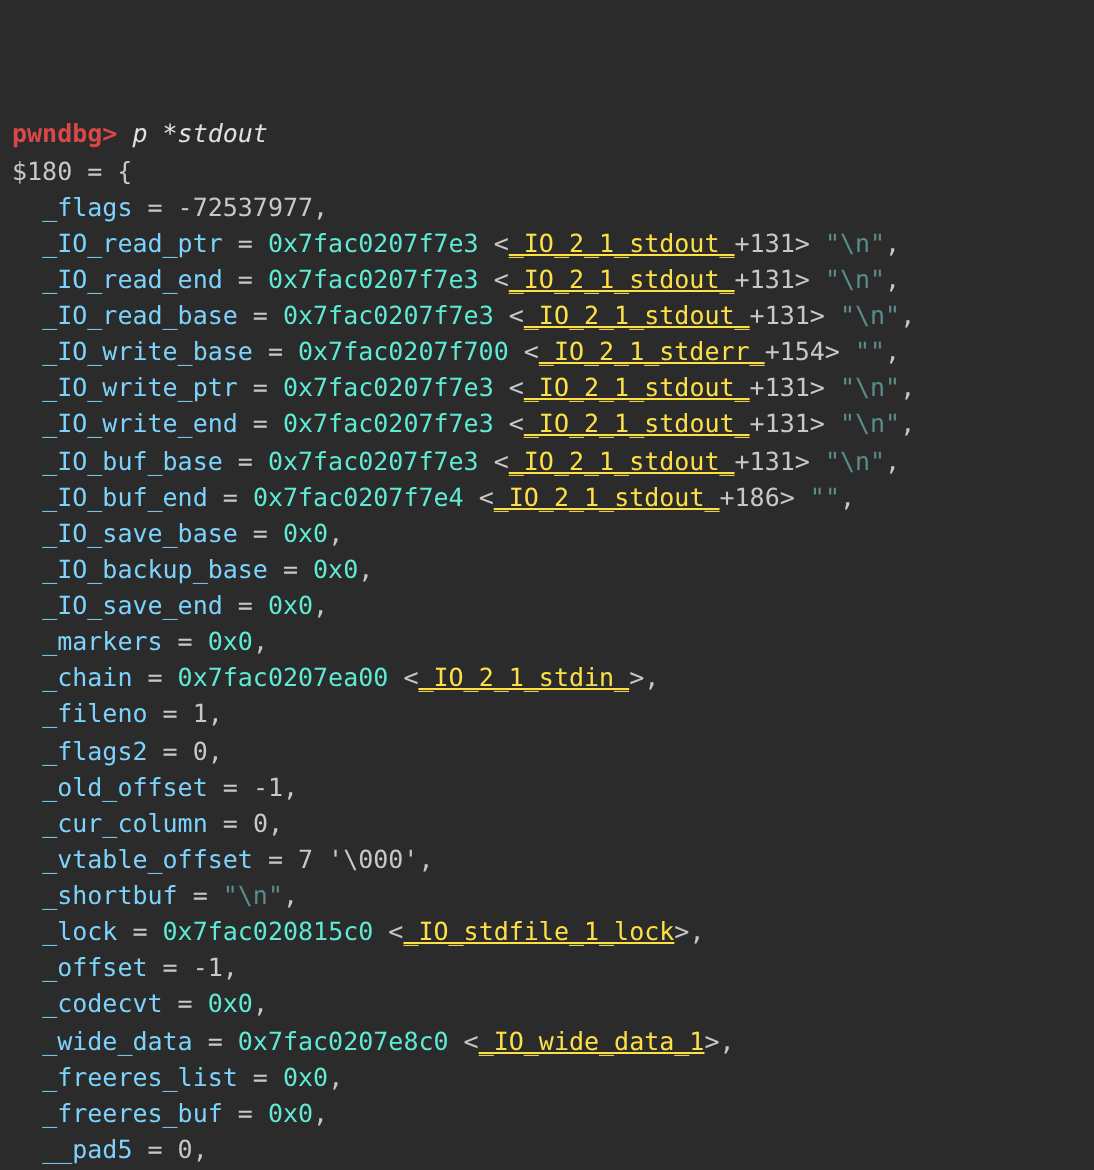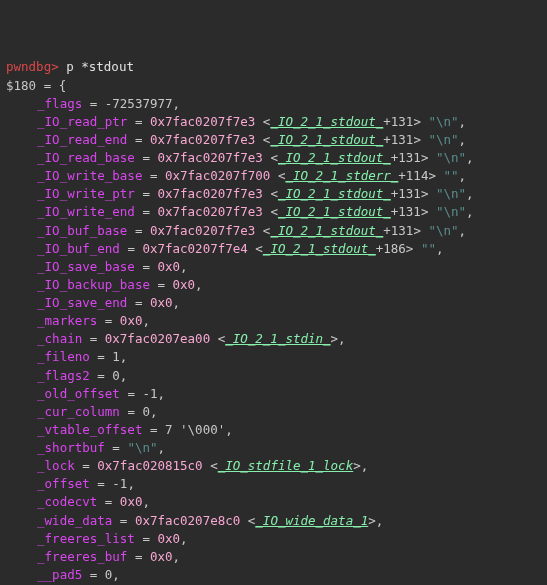--- a/index.html
+++ b/index.html
@@ -5,40 +5,40 @@
   body {
     margin: 0;
     padding: 4px 6px;
     background: #2b2b2b;
     font-family: "DejaVu Sans Mono", "Consolas", monospace;
     font-size: 12.5px;
     line-height: 1.45;
     color: #c8c8c8;
     white-space: pre;
   }
-  .prompt { color: #d84848; font-weight: normal; }
-  .cmd { color: #e0e0e0; }
-  .field { color: #d946ef; margin-left: 16px; }
-  .addr { color: #f9a8d4; text-align: right; }
-  .sym { color: #86efac; text-decoration: underline; font-style: italic; }
+  .prompt { color: #d84848; font-weight: bold; }
+  .cmd { color: #e0e0e0; font-style: italic; }
+  .field { color: #7dd3fc; }
+  .addr { color: #5eead4; text-align: right; }
+  .sym { color: #fde047; text-decoration: underline; }
   .str { color: #5a8c8c; }
   .punct { color: #c8c8c8; }
   .num { color: #c8c8c8; margin-top: 39px; }
 </style>
 </head>
 <body>
 
 
 <div><span class="prompt">pwndbg&gt;</span> <span class="cmd">p *stdout</span>
 <span>$180 = {</span>
   <span class="field">_flags</span> = <span class="num">-72537977</span>,
   <span class="field">_IO_read_ptr</span> = <span class="addr">0x7fac0207f7e3</span> <span class="punct">&lt;</span><span class="sym">_IO_2_1_stdout_</span><span>+131</span><span class="punct">&gt;</span> <span class="str">"\n"</span>,
   <span class="field">_IO_read_end</span> = <span class="addr">0x7fac0207f7e3</span> <span class="punct">&lt;</span><span class="sym">_IO_2_1_stdout_</span><span>+131</span><span class="punct">&gt;</span> <span class="str">"\n"</span>,
   <span class="field">_IO_read_base</span> = <span class="addr">0x7fac0207f7e3</span> <span class="punct">&lt;</span><span class="sym">_IO_2_1_stdout_</span><span>+131</span><span class="punct">&gt;</span> <span class="str">"\n"</span>,
-  <span class="field">_IO_write_base</span> = <span class="addr">0x7fac0207f700</span> <span class="punct">&lt;</span><span class="sym">_IO_2_1_stderr_</span><span>+114</span><span class="punct">&gt;</span> <span class="str">""</span>,
+  <span class="field">_IO_write_base</span> = <span class="addr">0x7fac0207f700</span> <span class="punct">&lt;</span><span class="sym">_IO_2_1_stderr_</span><span>+154</span><span class="punct">&gt;</span> <span class="str">""</span>,
   <span class="field">_IO_write_ptr</span> = <span class="addr">0x7fac0207f7e3</span> <span class="punct">&lt;</span><span class="sym">_IO_2_1_stdout_</span><span>+131</span><span class="punct">&gt;</span> <span class="str">"\n"</span>,
   <span class="field">_IO_write_end</span> = <span class="addr">0x7fac0207f7e3</span> <span class="punct">&lt;</span><span class="sym">_IO_2_1_stdout_</span><span>+131</span><span class="punct">&gt;</span> <span class="str">"\n"</span>,
   <span class="field">_IO_buf_base</span> = <span class="addr">0x7fac0207f7e3</span> <span class="punct">&lt;</span><span class="sym">_IO_2_1_stdout_</span><span>+131</span><span class="punct">&gt;</span> <span class="str">"\n"</span>,
   <span class="field">_IO_buf_end</span> = <span class="addr">0x7fac0207f7e4</span> <span class="punct">&lt;</span><span class="sym">_IO_2_1_stdout_</span><span>+186</span><span class="punct">&gt;</span> <span class="str">""</span>,
   <span class="field">_IO_save_base</span> = <span class="addr">0x0</span>,
   <span class="field">_IO_backup_base</span> = <span class="addr">0x0</span>,
   <span class="field">_IO_save_end</span> = <span class="addr">0x0</span>,
   <span class="field">_markers</span> = <span class="addr">0x0</span>,
   <span class="field">_chain</span> = <span class="addr">0x7fac0207ea00</span> <span class="punct">&lt;</span><span class="sym">_IO_2_1_stdin_</span><span class="punct">&gt;</span>,
   <span class="field">_fileno</span> = <span class="num">1</span>,

